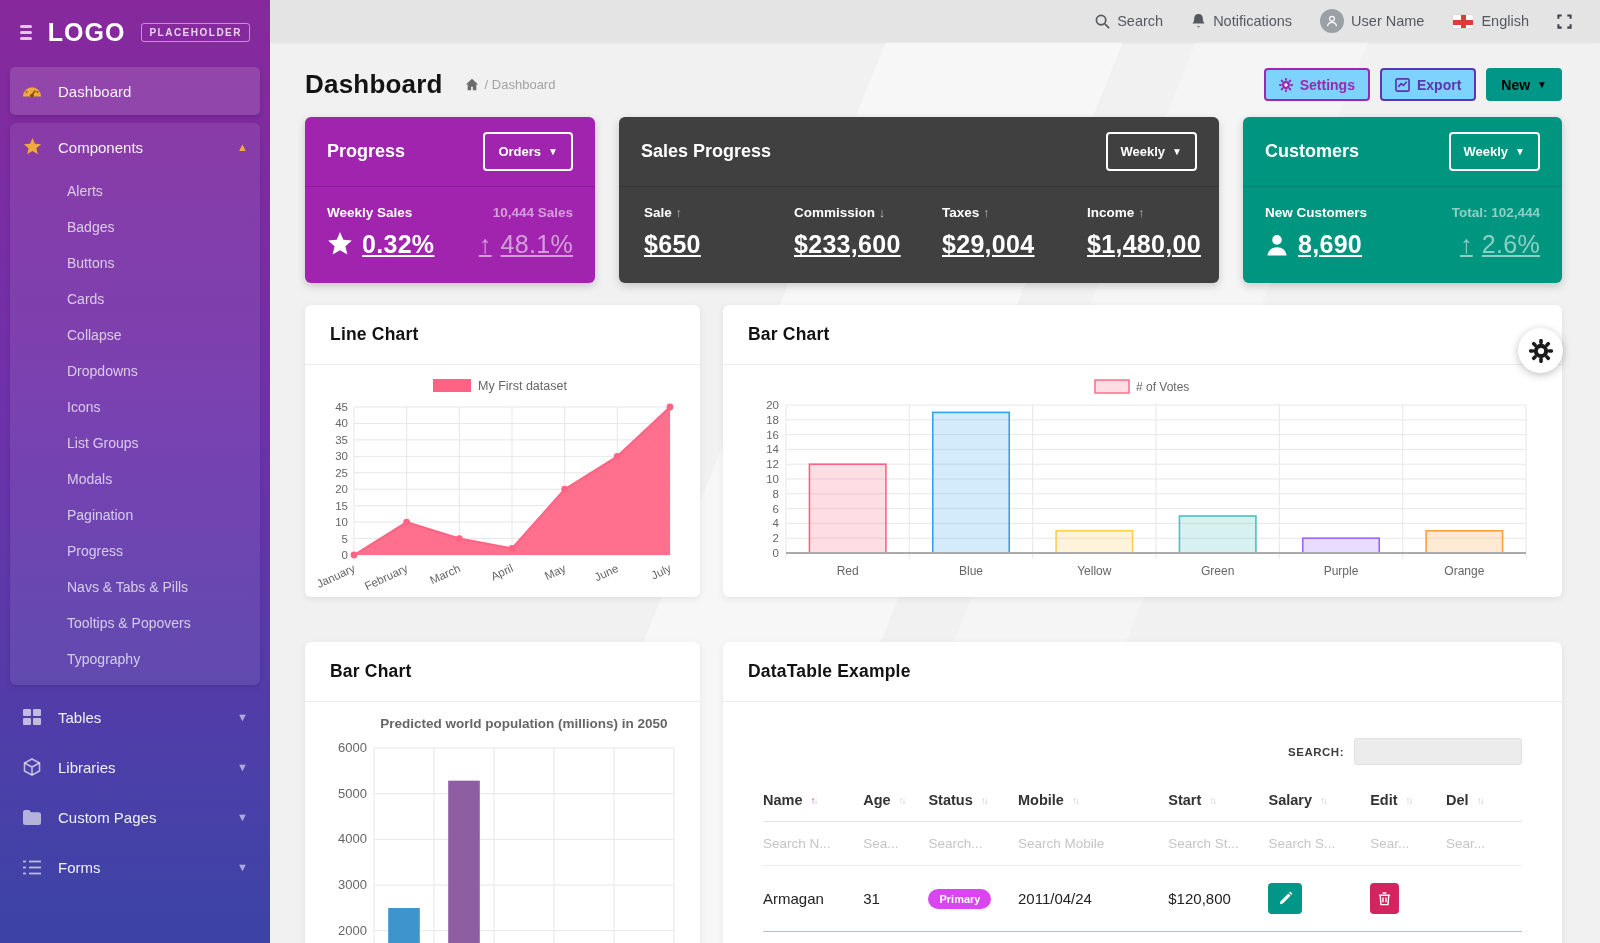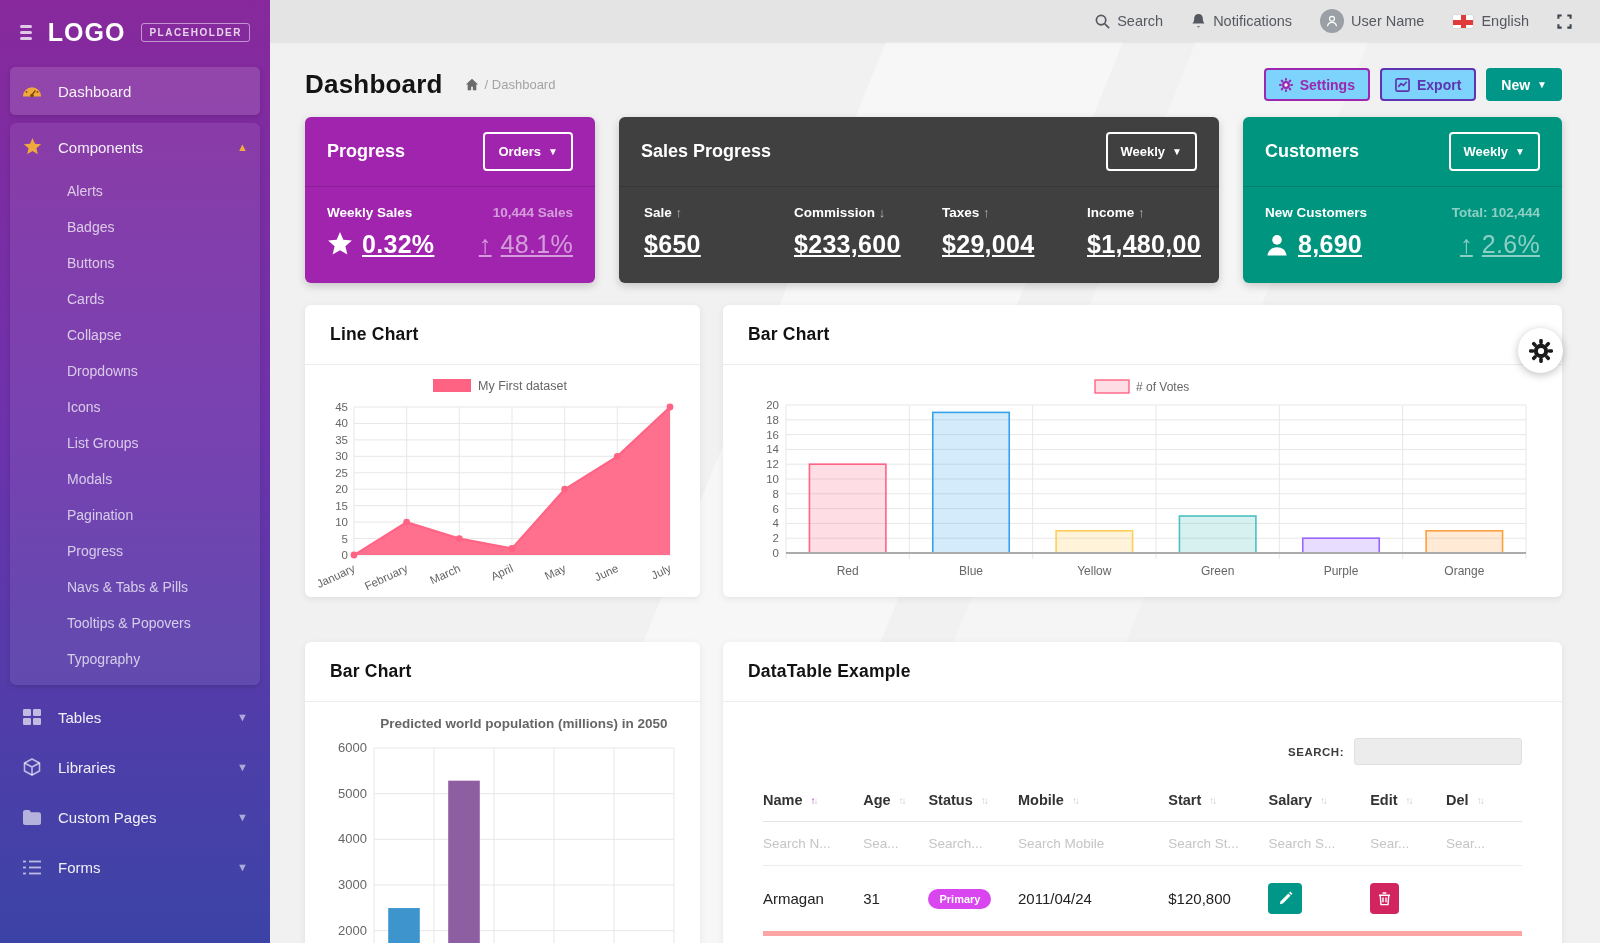--- a/index.html
+++ b/index.html
@@ -37,21 +37,21 @@
   .r2 { width:160px; height:1400px; left:760px; top:-300px; opacity:.6; }
 
   .page-head { display:flex; align-items:center; margin-top:26px; position:relative; z-index:1; }
   .page-title { font-size:26px; font-weight:700; color:#141414; letter-spacing:.2px; }
   .breadcrumb { display:flex; align-items:center; gap:6px; margin-left:22px; font-size:13px; color:#a3a3a3; }
   .breadcrumb svg { opacity:.8; }
   .head-actions { margin-left:auto; display:flex; gap:10px; }
   .btn { display:flex; align-items:center; gap:7px; height:33px; padding:0 13px; border-radius:4px; font-size:14px; font-weight:600; cursor:pointer; background:#7dd3fc; }
   .btn-settings { color:#9c27b0; border:2px solid #9c27b0; }
   .btn-export { color:#5e35b1; border:2px solid #5e35b1; }
-  .btn-new { color:#ffffff; background:#009688; border:2px solid #009688; }
+  .btn-new { color:#000000; background:#009688; border:2px solid #009688; }
   .caret { font-size:10px; }
 
   
   .stats-row { display:flex; gap:24px; margin-top:16px; position:relative; z-index:1; }
   .stat-card { border-radius:6px; color:#fff; height:166px; box-shadow:0 3px 8px rgba(0,0,0,.18); overflow:hidden; }
   .stat-head { display:flex; align-items:center; justify-content:space-between; padding:15px 22px; border-bottom:1px solid rgba(0,0,0,.14); }
   .stat-title { font-size:18px; font-weight:700; }
   .wbtn { border:2px solid #fff; background:transparent; color:#fff; font-size:13px; font-weight:600; padding:10px 13px; border-radius:4px; cursor:pointer; display:flex; gap:7px; align-items:center; }
   .stat-body { display:flex; justify-content:space-between; padding:18px 22px; }
   .metric-label { font-size:13.5px; font-weight:600; margin-bottom:10px; }
@@ -82,21 +82,21 @@
   .dt-search-label { font-size:11.5px; font-weight:700; color:#3c3c3c; letter-spacing:.5px; }
   .dt-search-input { width:168px; height:27px; background:#ececec; border:1px solid #e0e0e0; border-radius:3px; }
   .dt-grid { display:grid; grid-template-columns:13.2% 8.6% 11.8% 19.8% 13.2% 13.4% 10% 10%; align-items:center; }
   .dt-hrow { border-bottom:1px solid #e4e4e4; }
   .dt-h { font-size:14.5px; font-weight:700; color:#333; padding:13px 0; display:flex; align-items:center; gap:8px; }
   .sort { font-size:10px; color:#c9c9c9; letter-spacing:-2px; }
   .sort .on { color:#9c27b0; }
   .dt-frow { border-bottom:1px solid #ececec; }
   .dt-f input { border:none; outline:none; background:transparent; font-size:13.5px; color:#555; width:90%; padding:14px 0; font-family:"Liberation Sans",sans-serif; }
   .dt-f input::placeholder { color:#c5c5c5; }
-  .dt-drow { border-bottom:5px solid #fca5a5; }
+  .dt-drow { border-bottom:1px solid #fca5a5; }
   .dt-c { font-size:15px; color:#222; padding:17px 0; }
   .badge { display:inline-block; background:#d946ef; color:#fff; font-size:11px; font-weight:700; padding:4px 11px; border-radius:11px; }
   .icon-btn { width:34px; height:31px; border:none; border-radius:4px; display:flex; align-items:center; justify-content:center; cursor:pointer; }
   .btn-edit { background:#009688; }
   .btn-del { background:#d2255f; width:29px; }
 
   .fab { position:absolute; right:37px; top:328px; width:45px; height:45px; border-radius:50%; background:#fff; box-shadow:0 2px 8px rgba(0,0,0,.25); display:flex; align-items:center; justify-content:center; cursor:pointer; z-index:6; }
 
   svg text { font-family:"Liberation Sans",sans-serif; }
 </style>

